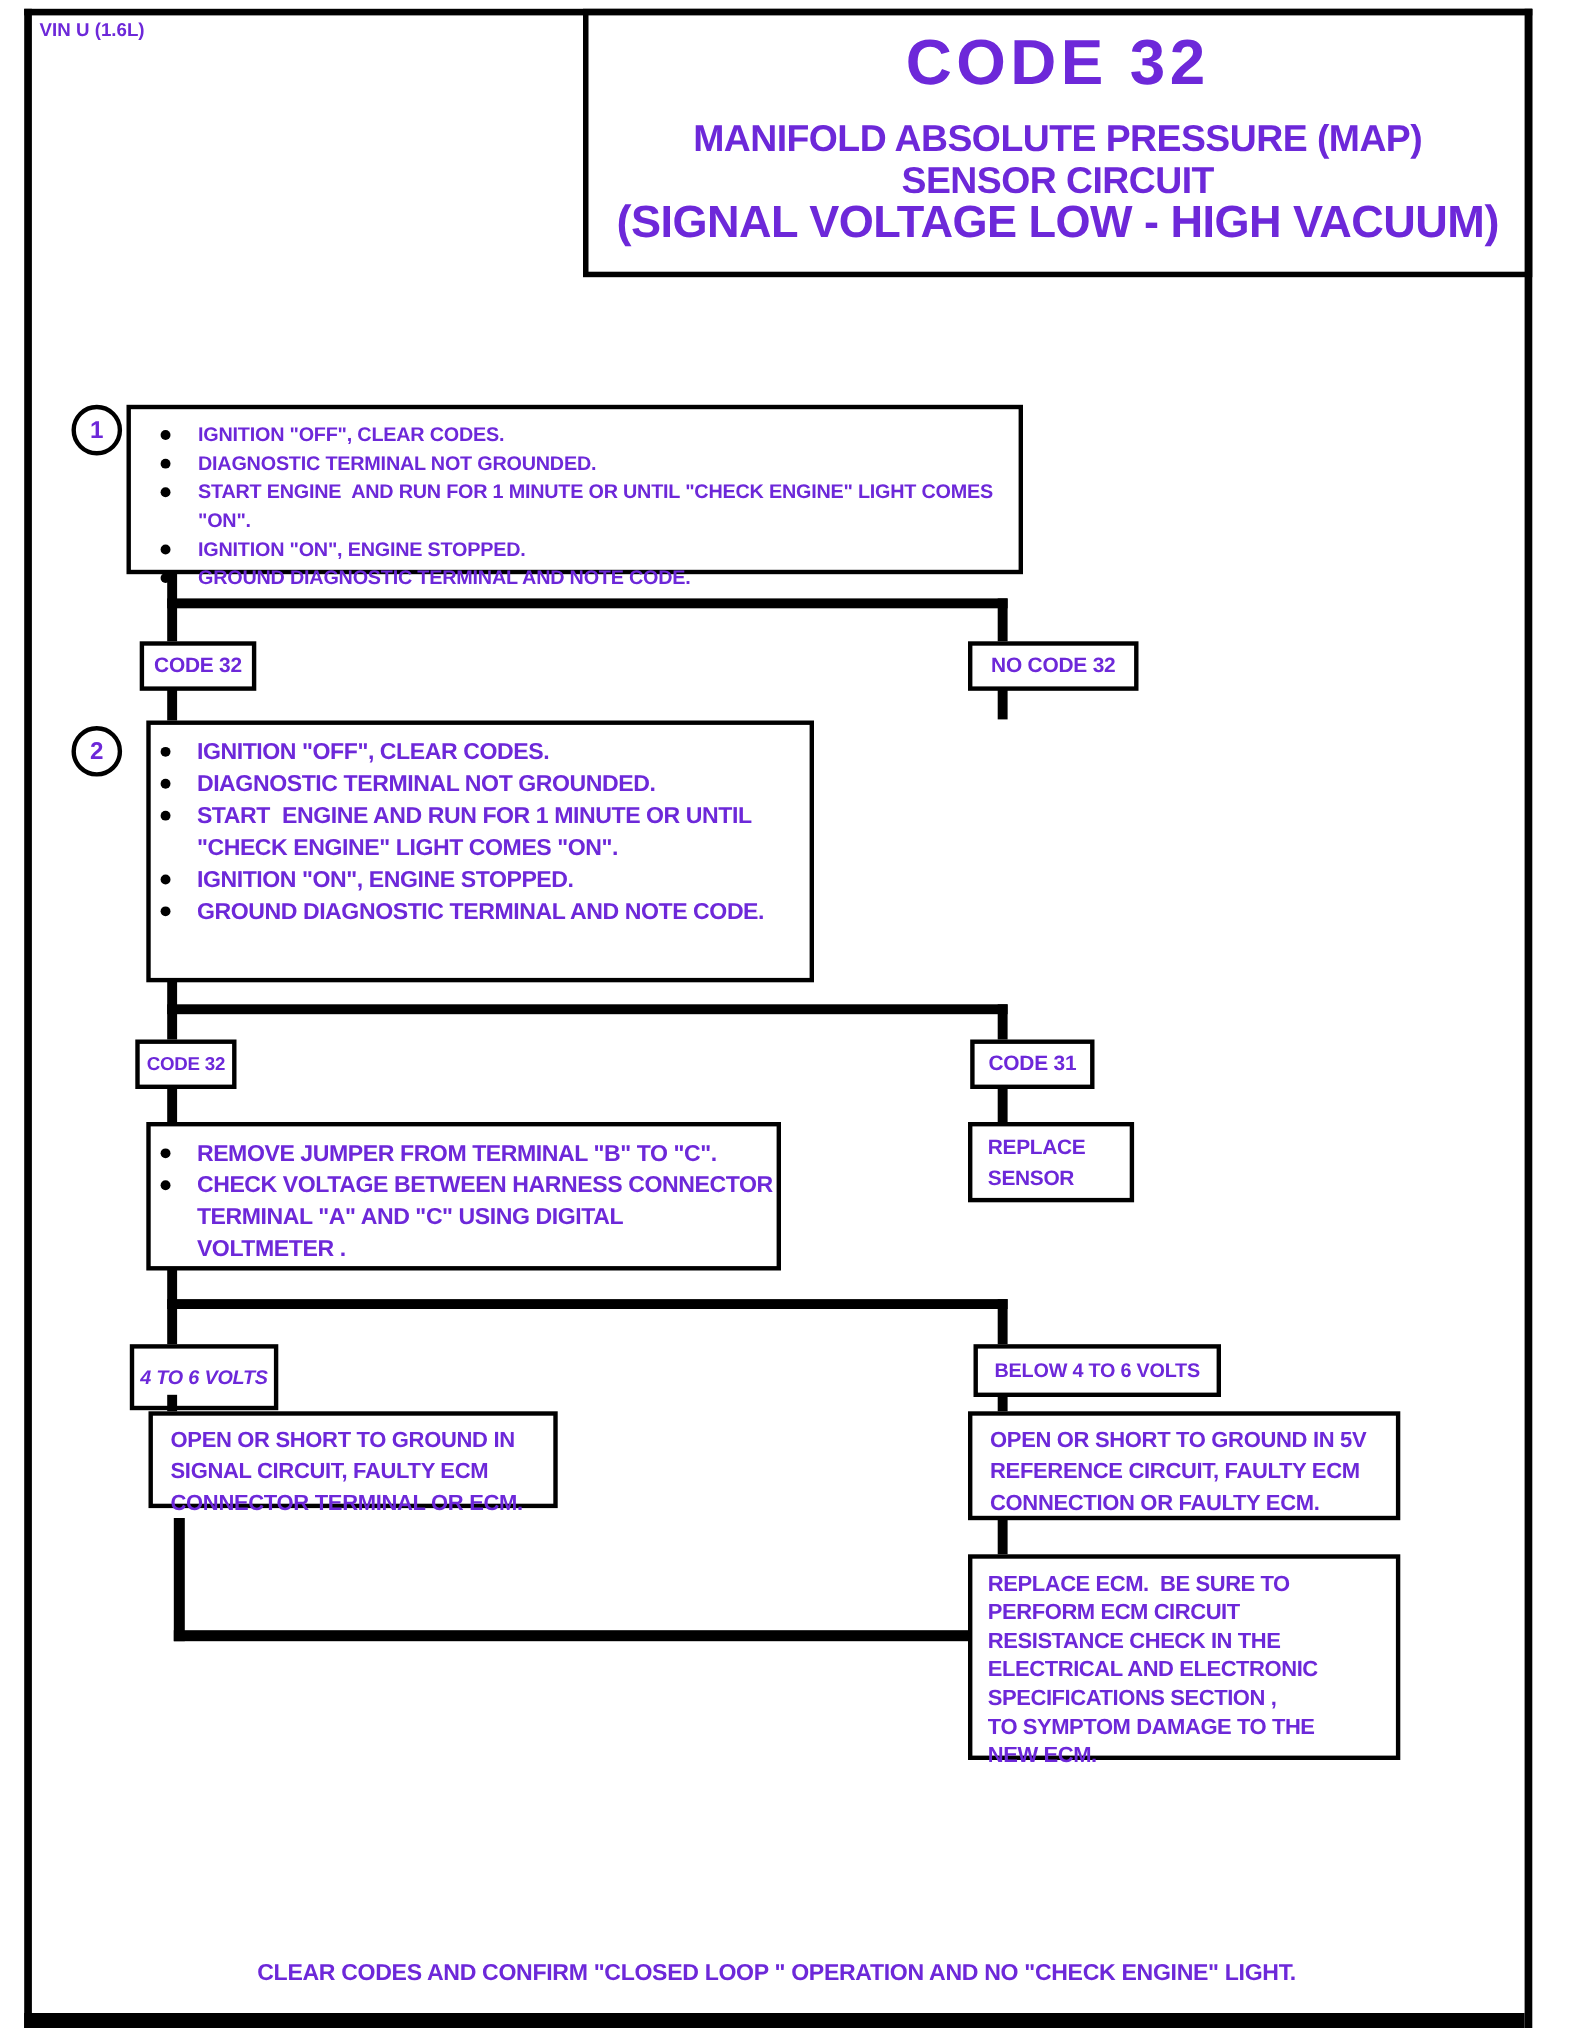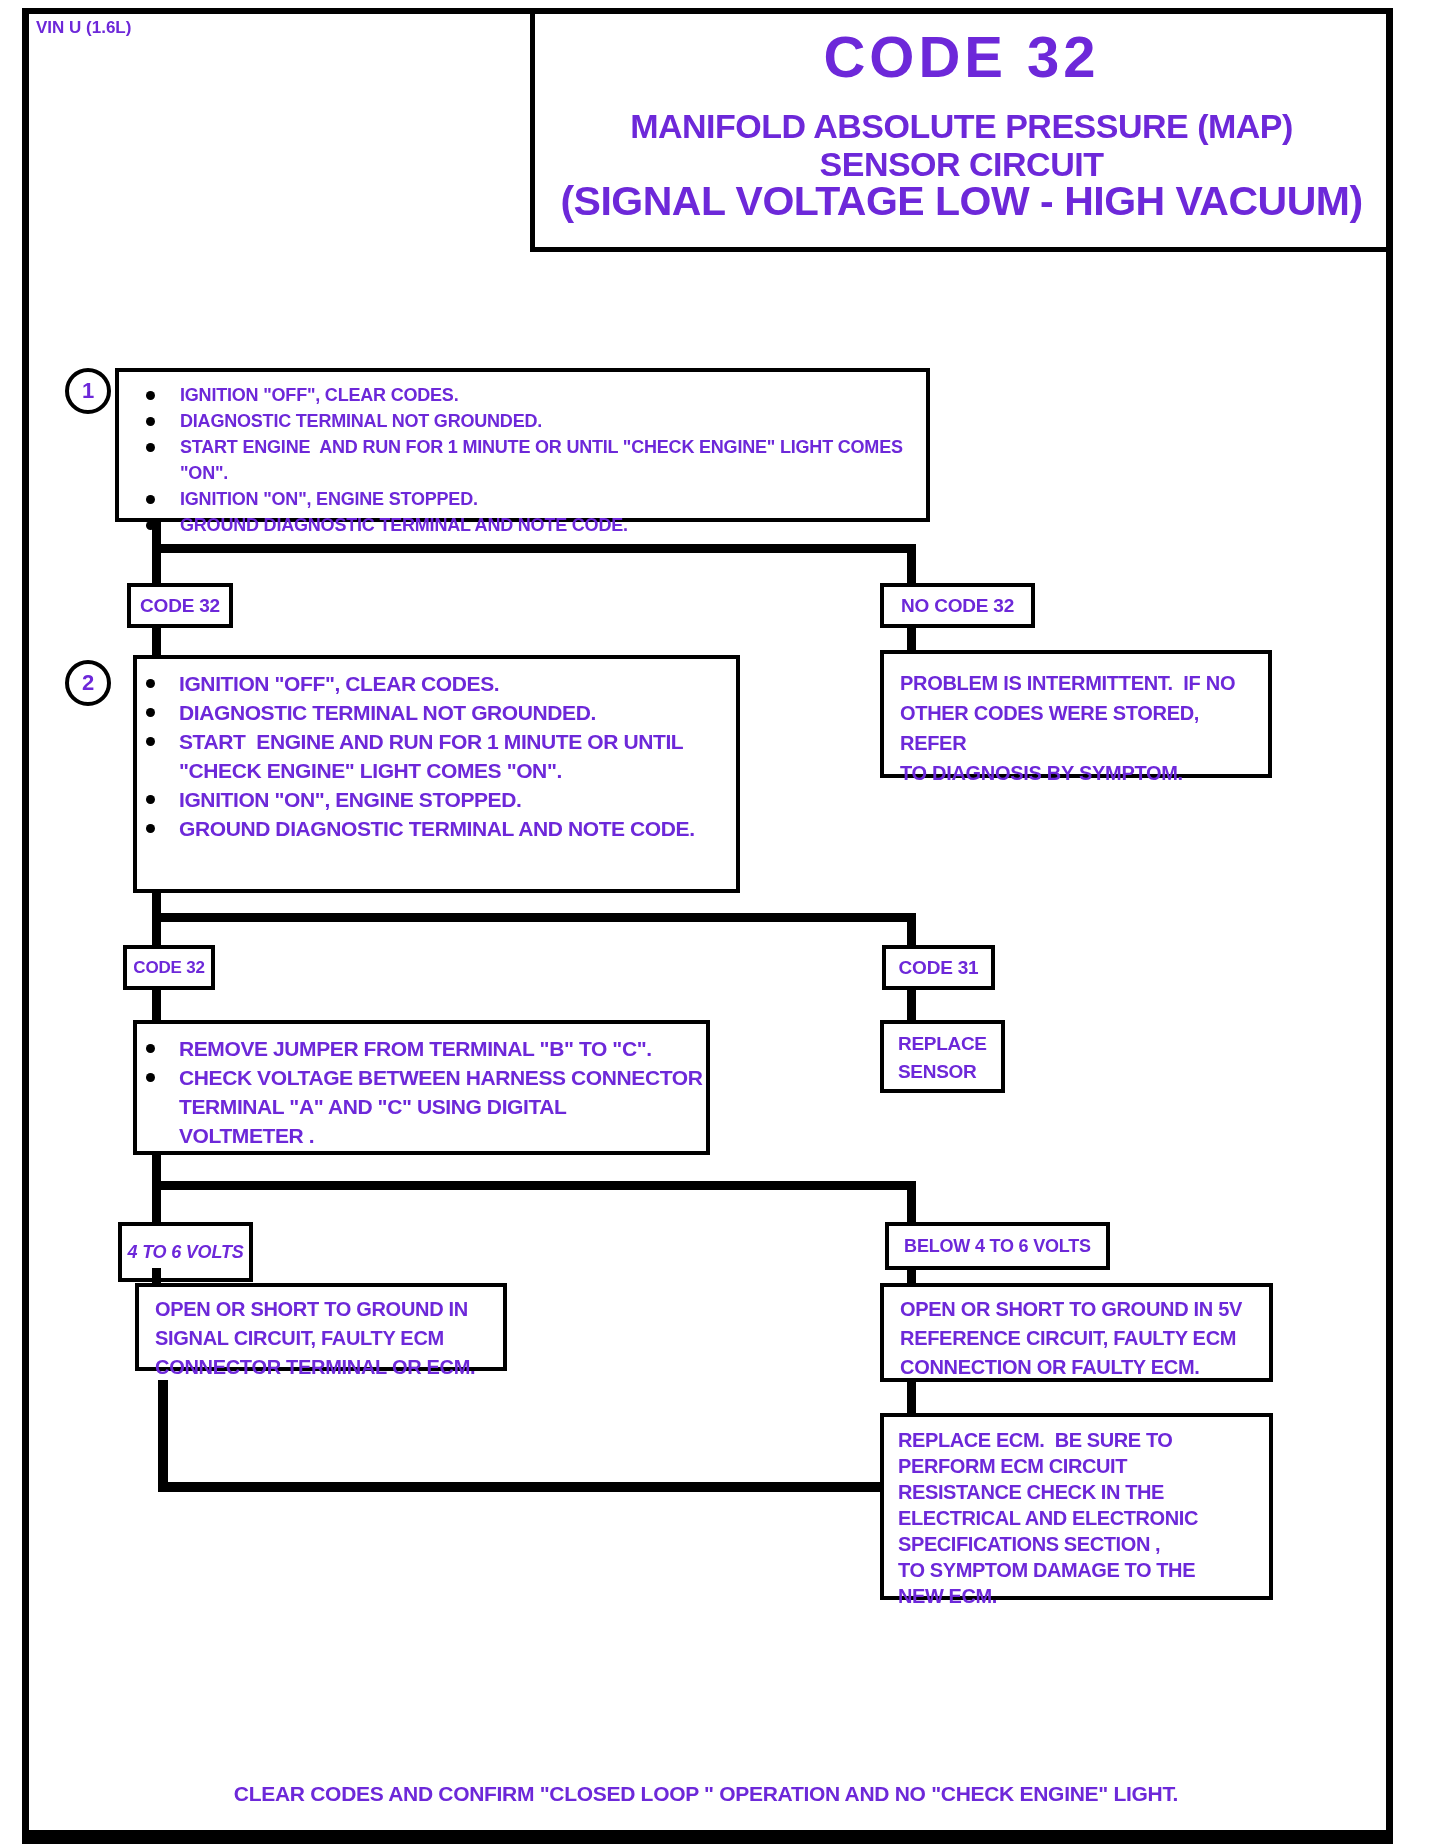--- a/index.html
+++ b/index.html
@@ -108,23 +108,20 @@
   <div class="abs label-box" style="left:127px;top:583px;width:106px;height:45px;font-size:19px;">
     <span>CODE 32</span>
   </div>
   <div class="abs label-box" style="left:880px;top:583px;width:155px;height:45px;font-size:19px;">
     <span>NO CODE 32</span>
   </div>
 
   <div class="abs conn" style="left:152px;top:626px;width:9px;height:32px;"></div>
   <div class="abs conn" style="left:907px;top:626px;width:9px;height:28px;"></div>
 
-  <div class="abs outcome" style="left:880px;top:650px;width:392px;height:128px;font-size:20px;line-height:30px;padding:14px 0 0 16px;">PROBLEM IS INTERMITTENT.  IF NO
-OTHER CODES WERE STORED, REFER
-TO DIAGNOSIS BY SYMPTOM.</div>
 
   <div class="abs circle-step" style="left:65px;top:660px;">
     <span>2</span>
   </div>
 
   <div class="abs fbox step2" style="left:133px;top:655px;width:607px;height:238px;">
     <div class="bullets">
       <div class="bullet-row">
           <span class="dot"></span>
           <span class="btext">IGNITION "OFF", CLEAR CODES.</span>
@@ -156,21 +153,21 @@
   <div class="abs label-box" style="left:123px;top:945px;width:92px;height:45px;font-size:17px;">
     <span>CODE 32</span>
   </div>
   <div class="abs label-box" style="left:882px;top:945px;width:113px;height:45px;font-size:19px;">
     <span>CODE 31</span>
   </div>
 
   <div class="abs conn" style="left:152px;top:988px;width:9px;height:34px;"></div>
   <div class="abs conn" style="left:907px;top:988px;width:9px;height:34px;"></div>
 
-  <div class="abs outcome" style="left:880px;top:1020px;width:125px;height:73px;font-size:19px;line-height:28px;padding:6px 0 0 14px;">REPLACE
+  <div class="abs outcome" style="left:880px;top:1020px;width:151px;height:73px;font-size:19px;line-height:28px;padding:6px 0 0 14px;">REPLACE
 SENSOR</div>
 
   <div class="abs fbox step2" style="left:133px;top:1020px;width:577px;height:135px;">
     <div class="bullets">
       <div class="bullet-row">
           <span class="dot"></span>
           <span class="btext">REMOVE JUMPER FROM TERMINAL "B" TO "C".</span>
         </div>
       <div class="bullet-row">
           <span class="dot"></span>

